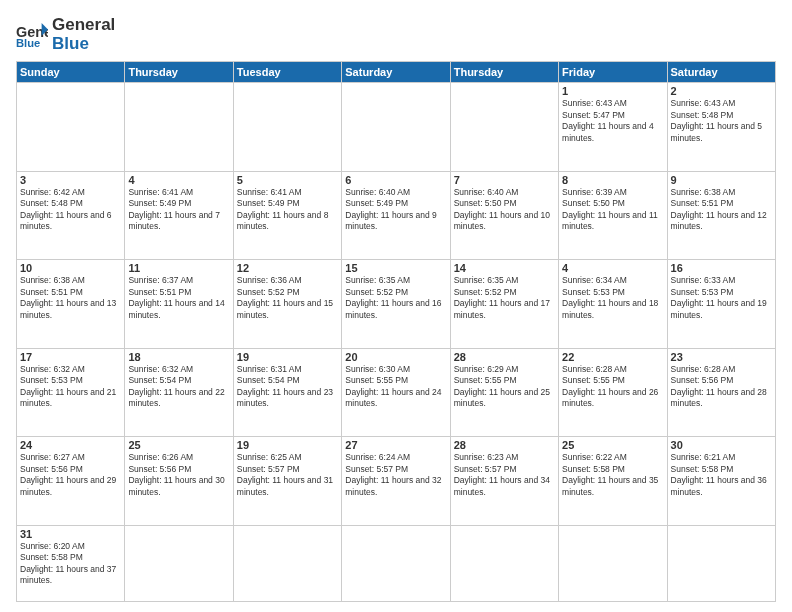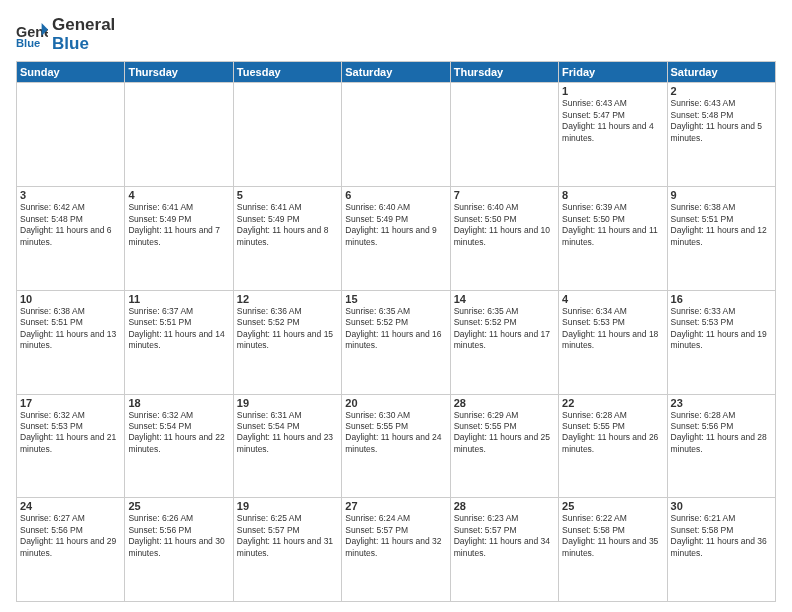--- a/index.html
+++ b/index.html
@@ -248,15 +248,27 @@
           </td>
           <td>
             <span class="day-number">25</span>
             <div class="cell-info">Sunrise: 6:22 AM<br>Sunset: 5:58 PM<br>Daylight: 11 hours and 35 minutes.</div>
           </td>
           <td>
             <span class="day-number">30</span>
             <div class="cell-info">Sunrise: 6:21 AM<br>Sunset: 5:58 PM<br>Daylight: 11 hours and 36 minutes.</div>
           </td>
         </tr>
+        <tr class="last-row">
+          <td>
+            <span class="day-number">31</span>
+            <div class="cell-info">Sunrise: 6:20 AM<br>Sunset: 5:58 PM<br>Daylight: 11 hours and 37 minutes.</div>
+          </td>
+          <td class="cell-empty"></td>
+          <td class="cell-empty"></td>
+          <td class="cell-empty"></td>
+          <td class="cell-empty"></td>
+          <td class="cell-empty"></td>
+          <td class="cell-empty"></td>
+        </tr>
       </tbody>
   </table>
 </div>
 
 </body></html>

